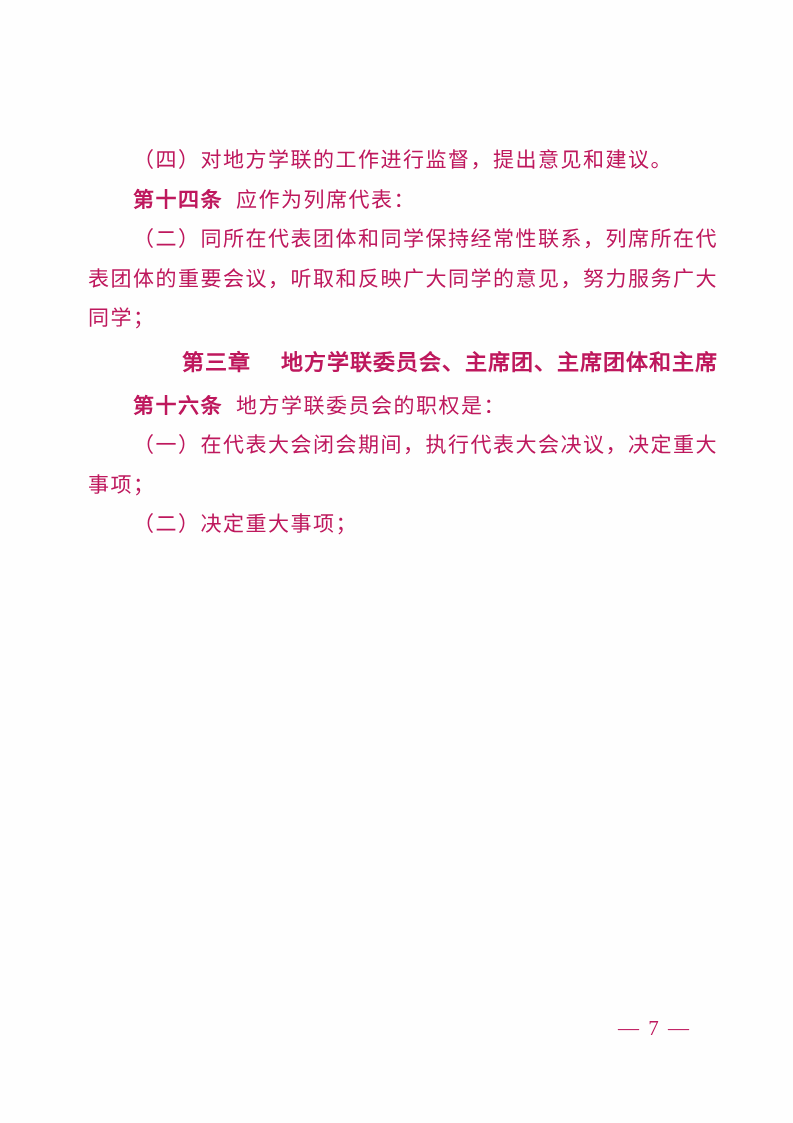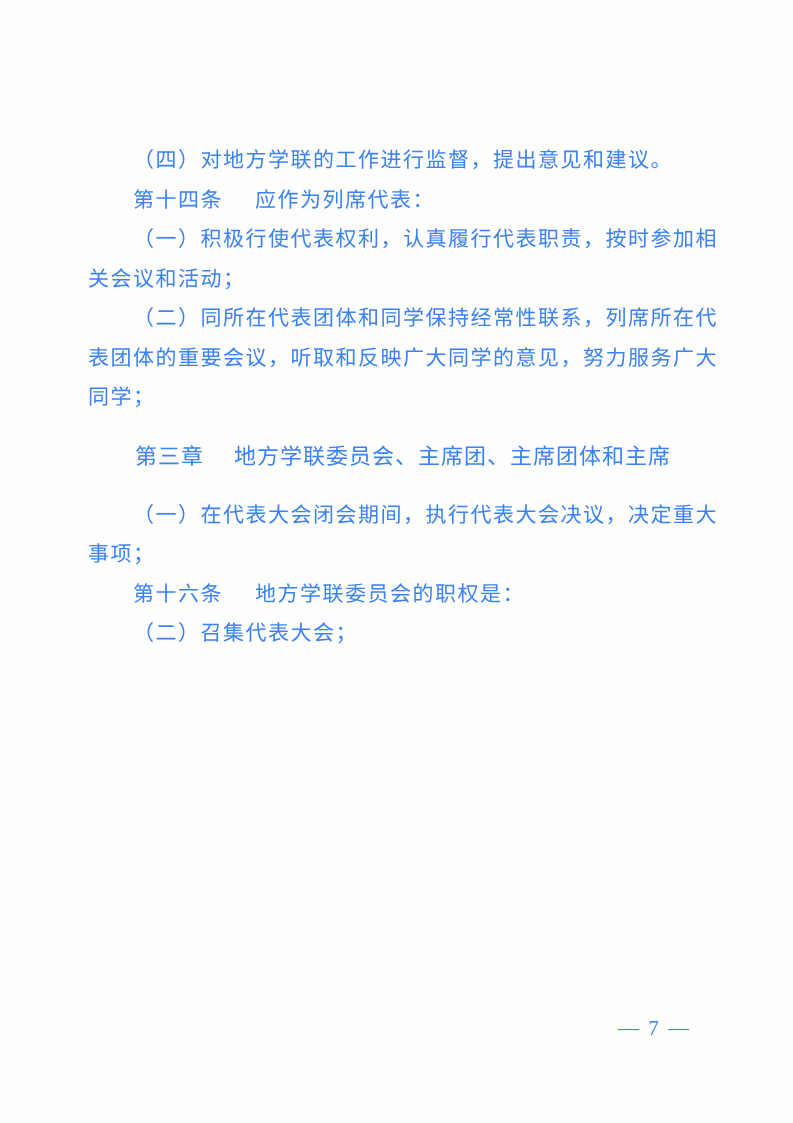--- a/index.html
+++ b/index.html
@@ -5,50 +5,50 @@
   html, body {
     margin: 0;
     padding: 0;
     background: #ffffff;
   }
   .page {
     position: relative;
     width: 793px;
     height: 1123px;
     background: #fefefe;
-    color: #3b82f6;
+    color: #be185d;
     font-family: "Liberation Serif", "DejaVu Serif", serif;
     overflow: hidden;
   }
   .content {
     position: absolute;
     left: 88px;
     top: 141px;
     width: 630px;
   }
   p.para {
     margin: 0;
     font-size: 21px;
     line-height: 39.5px;
     letter-spacing: 1.5px;
     text-align: justify;
     text-justify: inter-character;
     text-indent: 45px;
     word-break: break-all;
   }
   .art-num {
-    font-weight: normal;
-    margin-right: 32px;
+    font-weight: bold;
+    margin-right: 13px;
   }
   h2.chapter {
-    margin: 19px 0;
+    margin: 4px 0;
     font-size: 22px;
     line-height: 40px;
-    font-weight: normal;
-    text-align: center;
+    font-weight: bold;
+    text-align: right;
     text-indent: 0;
     letter-spacing: 1px;
   }
   .chapter-title {
     margin-left: 30px;
   }
   .footer {
     position: absolute;
     top: 1016px;
     left: 618px;
@@ -60,32 +60,31 @@
 </head>
 <body>
 
 <div class="page">
   <div class="content">
 
     <p class="para"><span>（四）对地方学联的工作进行监督，提出意见和建议。</span></p>
 
     <p class="para"><span class="art-num">第十四条</span><span>应作为列席代表：</span></p>
 
-    <p class="para"><span>（一）积极行使代表权利，认真履行代表职责，按时参加相关会议和活动；</span></p>
 
     <p class="para"><span>（二）同所在代表团体和同学保持经常性联系，列席所在代表团体的重要会议，听取和反映广大同学的意见，努力服务广大同学；</span></p>
 
 
 
 
 
     <h2 class="chapter"><span>第三章</span><span class="chapter-title">地方学联委员会、主席团、主席团体和主席</span></h2>
 
+    <p class="para"><span class="art-num">第十六条</span><span>地方学联委员会的职权是：</span></p>
+
     <p class="para"><span>（一）在代表大会闭会期间，执行代表大会决议，决定重大事项；</span></p>
 
-    <p class="para"><span class="art-num">第十六条</span><span>地方学联委员会的职权是：</span></p>
-
-    <p class="para"><span>（二）召集代表大会；</span></p>
+    <p class="para"><span>（二）决定重大事项；</span></p>
 
   </div>
 
   <div class="footer">— 7 —</div>
 </div>
 
 </body></html>

